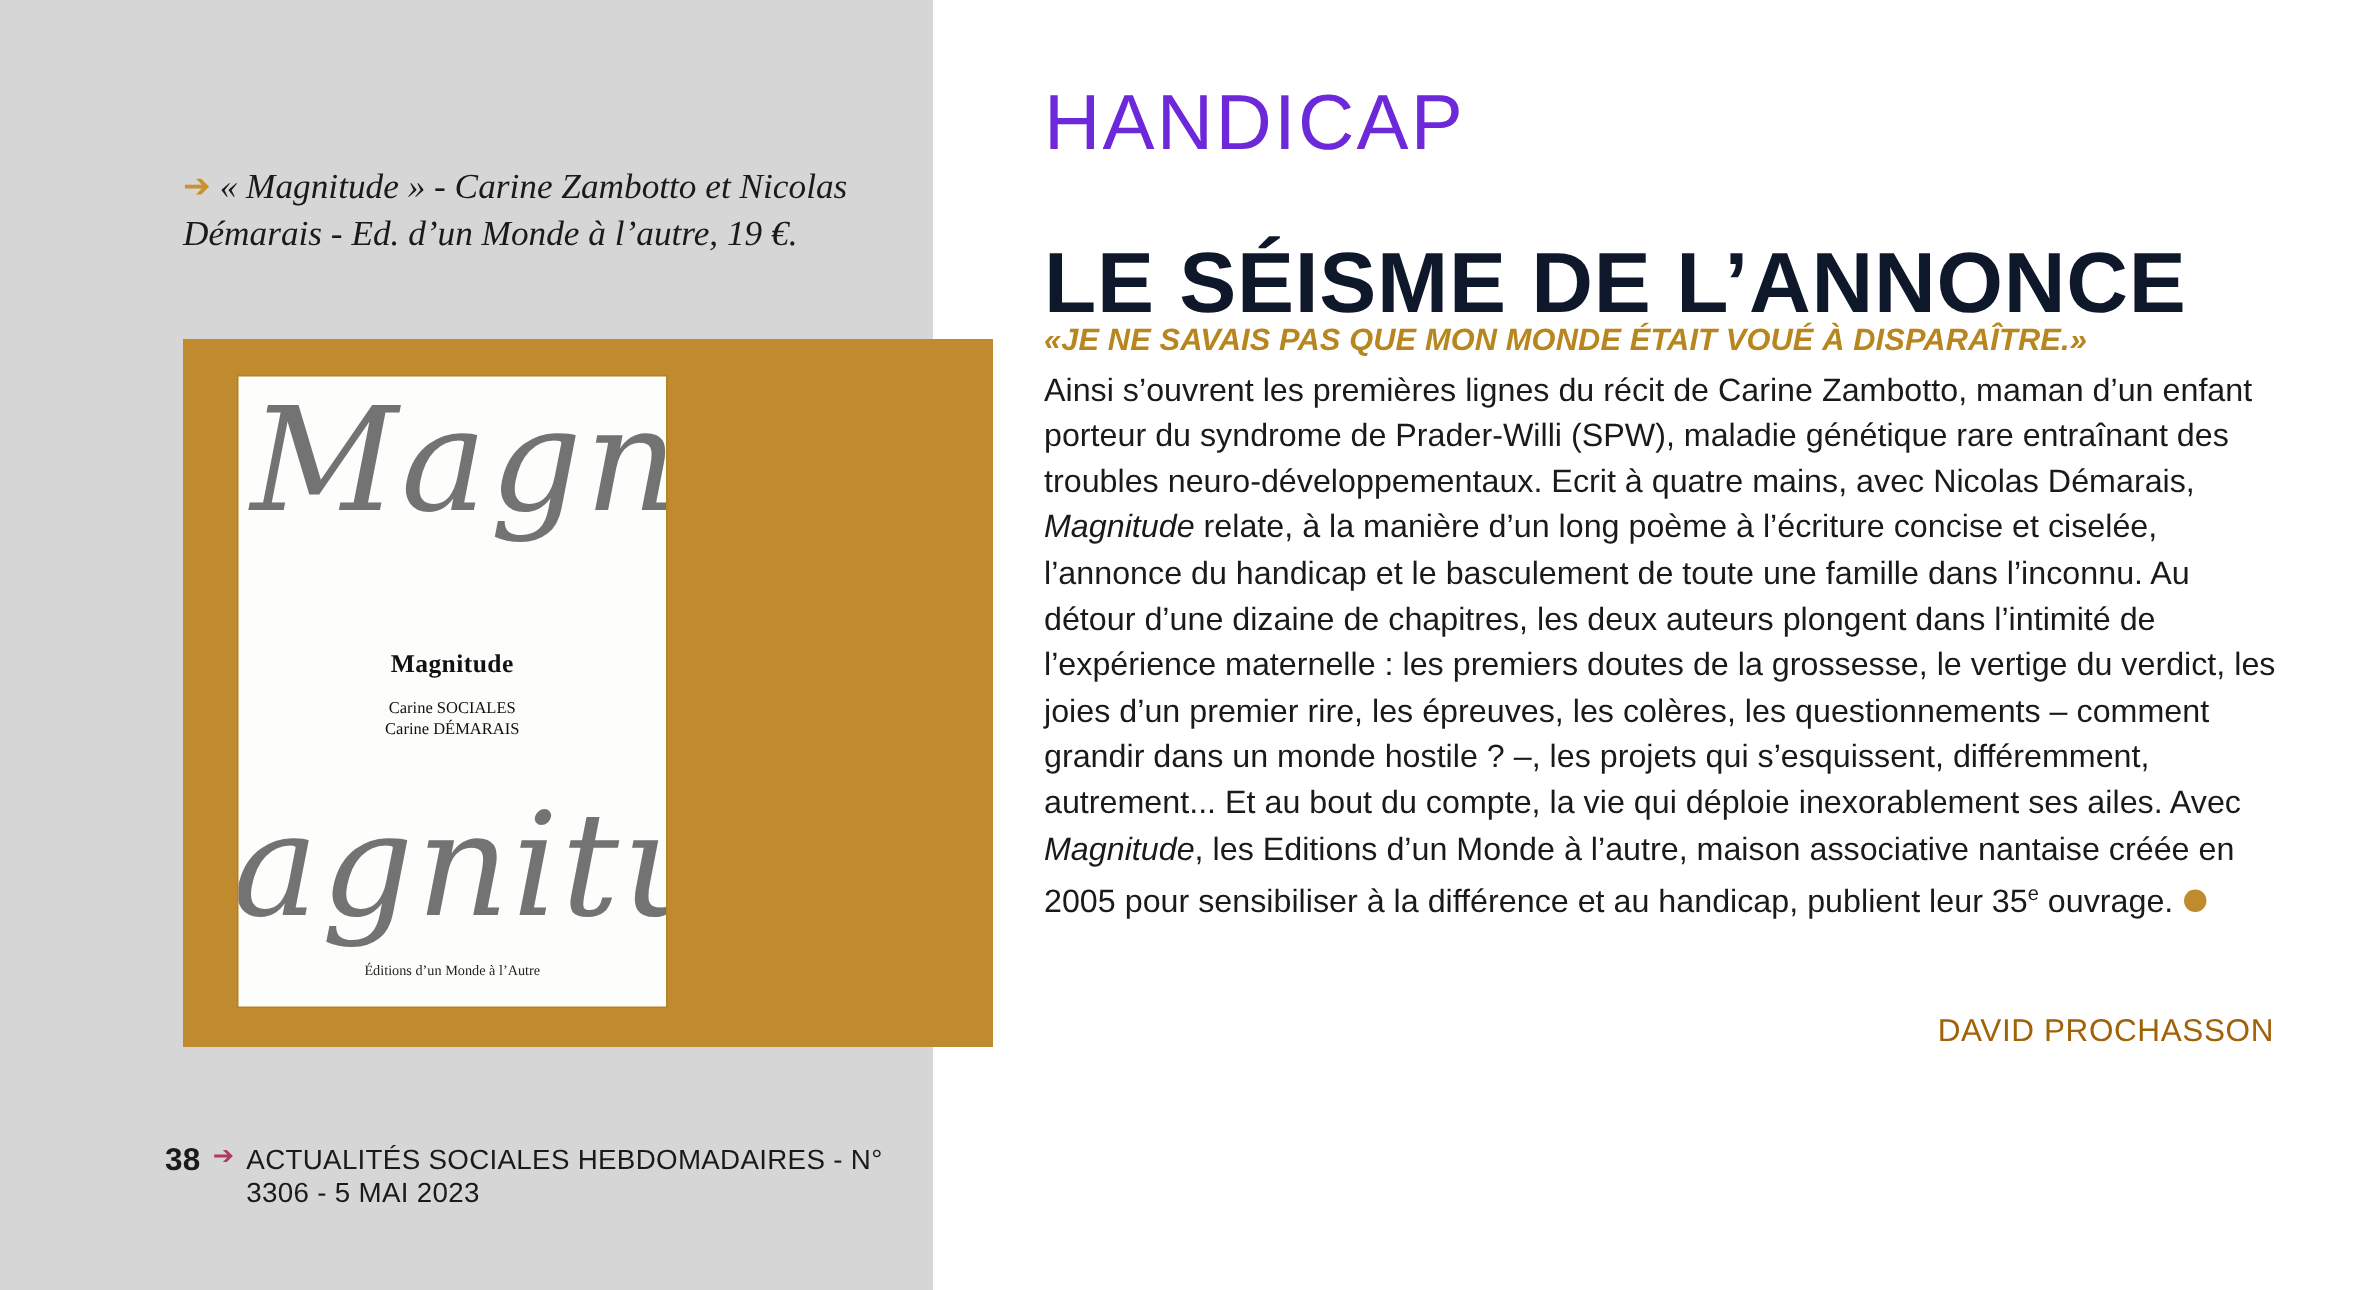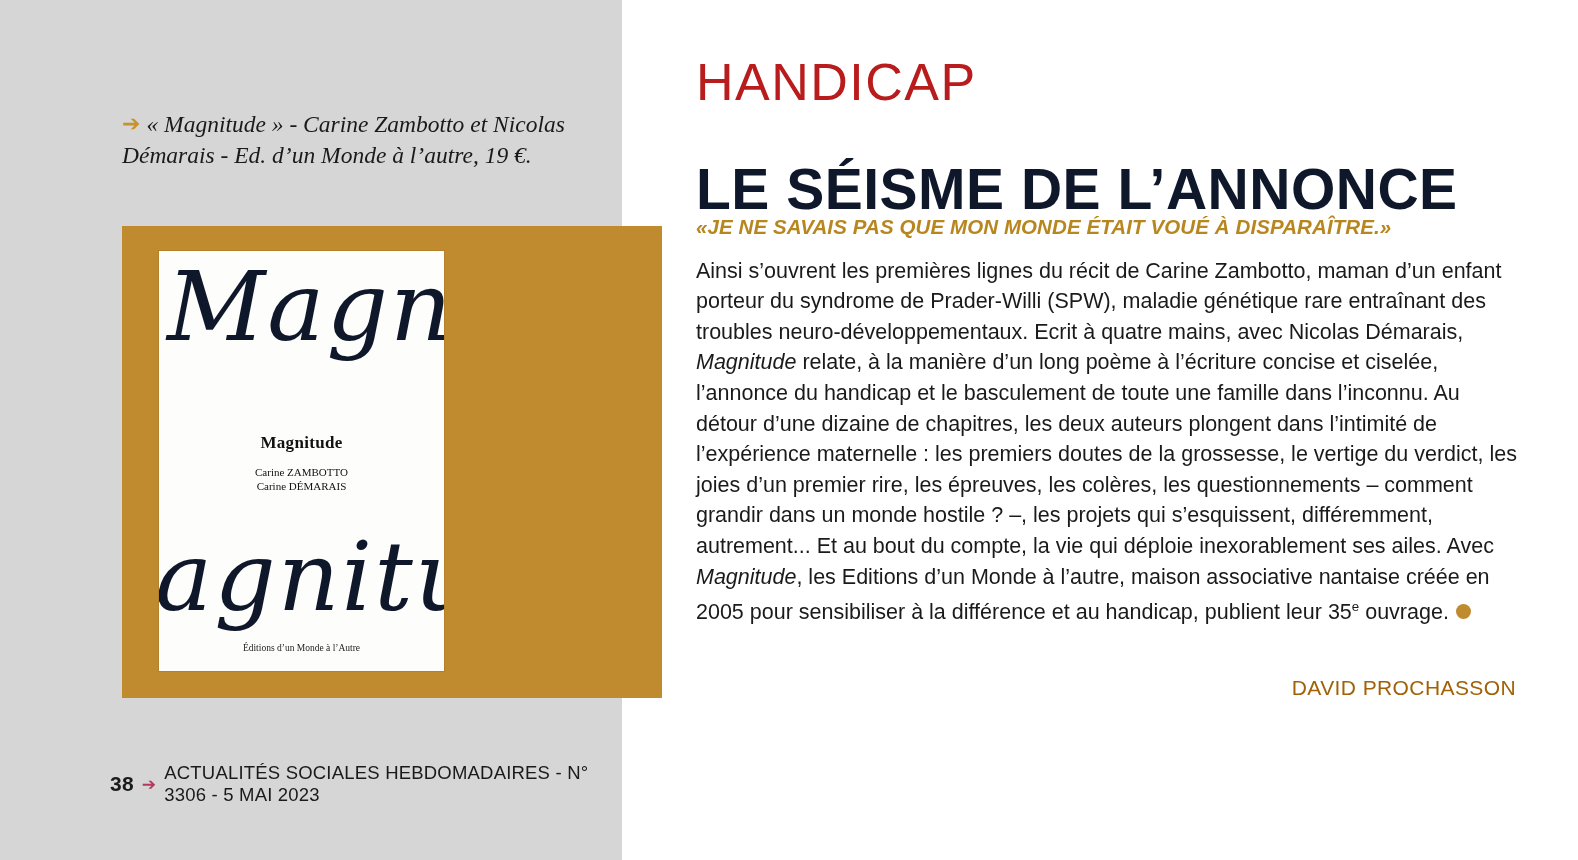--- a/index.html
+++ b/index.html
@@ -61,21 +61,21 @@
     width: 285px;
     height: 420px;
     background: #fdfdfb;
     box-shadow: 0 0 0 1px rgba(0,0,0,0.06);
     overflow: hidden;
   }
   .script-1, .script-2 {
     position: absolute;
     font-family: "DejaVu Serif", serif;
     font-style: italic;
-    color: #0f172a;
+    color: #737373;
     font-weight: 400;
     letter-spacing: 2px;
     white-space: nowrap;
   }
   .script-1 {
     left: 8px;
     top: 8px;
     font-size: 96px;
     line-height: 1;
   }
@@ -117,21 +117,21 @@
     font-family: "Liberation Serif", serif;
     font-size: 9.5px;
     color: #222;
   }
   
   .footer {
     position: absolute;
     left: 110px;
     top: 762px;
     display: flex;
-    align-items: center;
+    align-items: flex-start;
     gap: 8px;
     font-size: 18.5px;
     letter-spacing: 0.2px;
     color: #1a1a1a;
   }
   .footer .page-num {
     font-weight: bold;
     font-size: 21px;
   }
   .footer .dot-arrow {
@@ -148,21 +148,21 @@
     height: 860px;
     background: #ffffff;
   }
   .kicker {
     position: absolute;
     left: 31px;
     top: 56px;
     font-size: 52px;
     font-weight: 300;
     letter-spacing: 1.5px;
-    color: #b91c1c;
+    color: #6d28d9;
     line-height: 1;
   }
   .headline {
     position: absolute;
     left: 31px;
     top: 123px;
     font-size: 57px;
     font-weight: bold;
     letter-spacing: 0.5px;
     color: #0f172a;
@@ -179,21 +179,21 @@
     color: #1a1a1a;
     text-align: left;
   }
   .lede {
     display: block;
     color: #b8861f;
     font-weight: bold;
     font-style: italic;
     font-size: 20.5px;
     letter-spacing: 0.1px;
-    margin-bottom: 13px;
+    margin-bottom: 2px;
   }
   .body-text i {
     font-style: italic;
   }
   .end-dot {
     display: inline-block;
     width: 15px;
     height: 15px;
     border-radius: 50%;
     background: #c08a2e;
@@ -223,21 +223,21 @@
     <div class="caption">
       <span class="arrow">➔</span><span>« Magnitude » - Carine Zambotto et Nicolas Démarais - Ed. d’un Monde à l’autre, 19 €.</span>
     </div>
 
     <div class="photo-block">
       <div class="book-cover">
         <div class="script-1">Magn</div>
         <div class="script-2">agnitu</div>
         <div class="cover-title">Magnitude</div>
         <div class="cover-authors">
-          <div>Carine ZAMBOTTO</div>
+          <div>Carine SOCIALES</div>
           <div>Carine DÉMARAIS</div>
         </div>
         <div class="cover-pub">Éditions d’un Monde à l’Autre</div>
       </div>
     </div>
 
     <div class="footer">
       <span class="page-num">38</span>
       <span class="dot-arrow">➔</span>
       <span>ACTUALITÉS SOCIALES HEBDOMADAIRES - N° 3306 - 5 MAI 2023</span>

